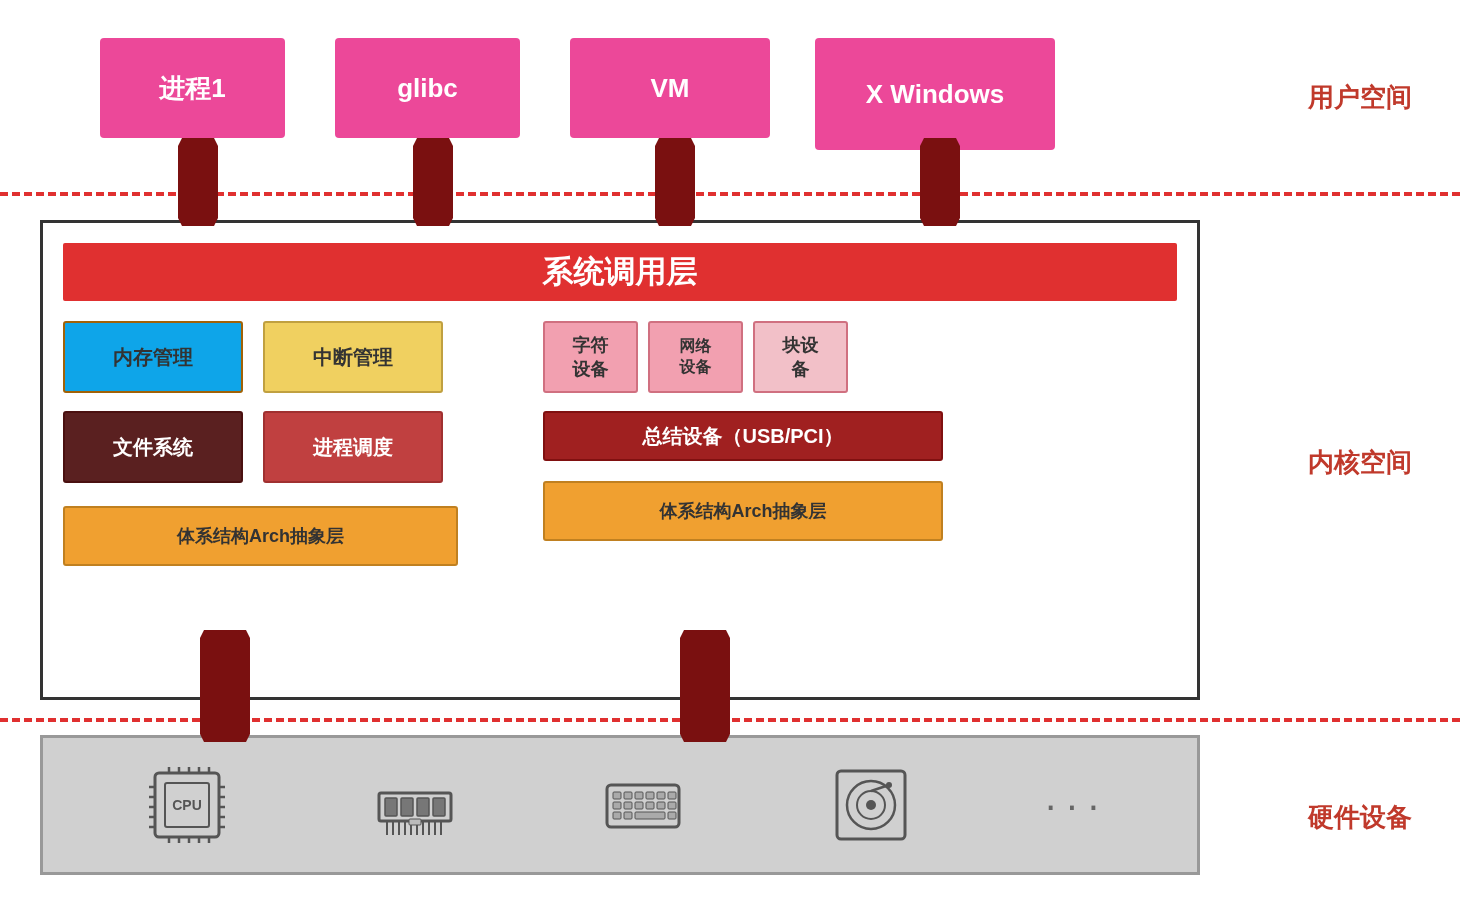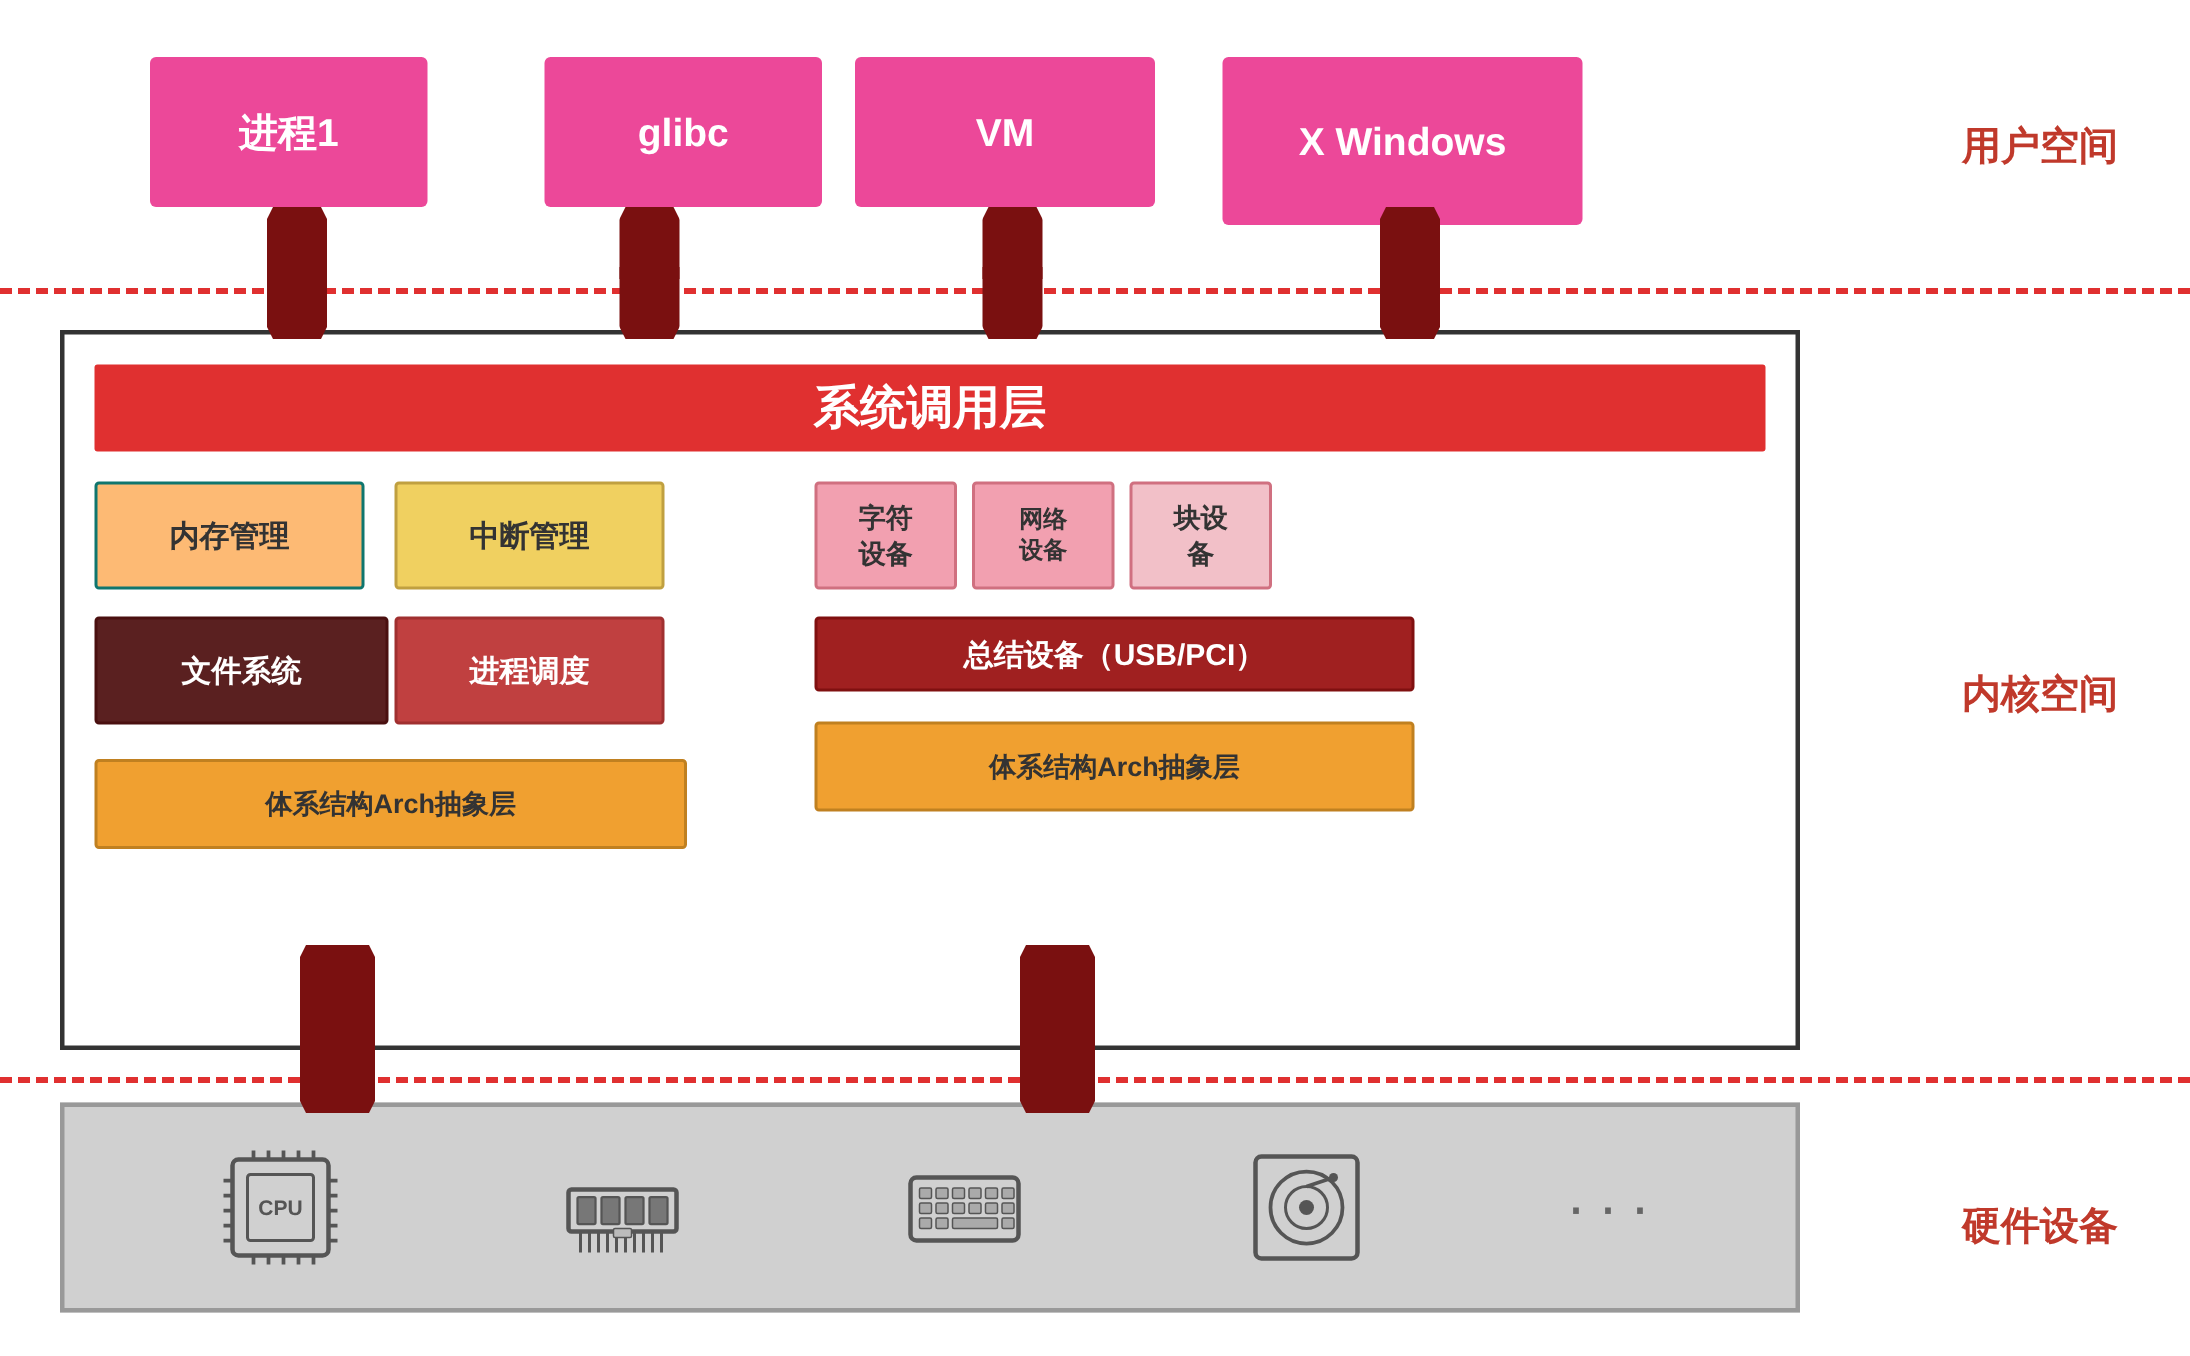--- a/index.html
+++ b/index.html
@@ -127,38 +127,38 @@
       font-size: 20px;
       font-weight: bold;
       text-align: center;
       border-radius: 3px;
     }
 
     
     .mem-mgmt {
       top: 0; left: 0;
       width: 180px; height: 72px;
-      background: #fdba74;
-      color: #333;
-      border: 2px solid #0f766e;
+      background: #0ea5e9;
+      color: #333;
+      border: 2px solid #a16207;
     }
 
     
     .int-mgmt {
       top: 0; left: 200px;
       width: 180px; height: 72px;
       background: #f0d060;
       color: #333;
       border: 2px solid #c0a040;
     }
 
     
     .fs {
       top: 90px; left: 0;
-      width: 196px; height: 72px;
+      width: 180px; height: 72px;
       background: #5a2020;
       color: #fff;
       border: 2px solid #4a1010;
     }
 
     
     .proc-sched {
       top: 90px; left: 200px;
       width: 180px; height: 72px;
       background: #c04040;
@@ -277,21 +277,21 @@
 <div class="main-container">
 
   <div class="zone-label zone-user">用户空间</div>
   <div class="zone-label zone-kernel">内核空间</div>
   <div class="zone-label zone-hardware">硬件设备</div>
 
   <div class="dashed-line-top"></div>
   <div class="dashed-line-bottom"></div>
 
   <div class="user-box" style="left:100px; width:185px; height:100px;">进程1</div>
-  <div class="user-box" style="left:335px; width:185px; height:100px;margin-left:28px;">glibc</div>
+  <div class="user-box" style="left:335px; width:185px; height:100px;">glibc</div>
   <div class="user-box" style="left:570px; width:200px; height:100px;text-align:right;">VM</div>
   <div class="user-box" style="left:815px; width:240px; height:112px;">X Windows</div>
 
   <svg class="arrow-svg" style="left:178px; top:138px;" width="40" height="88">
     <defs>
       <marker id="ah1" markerWidth="10" markerHeight="10" refX="5" refY="5" orient="auto">
         <path d="M0,0 L10,5 L0,10 Z" fill="#7a1010"></path>
       </marker>
       <marker id="ah1b" markerWidth="10" markerHeight="10" refX="5" refY="5" orient="auto-start-reverse">
         <path d="M0,0 L10,5 L0,10 Z" fill="#7a1010"></path>

